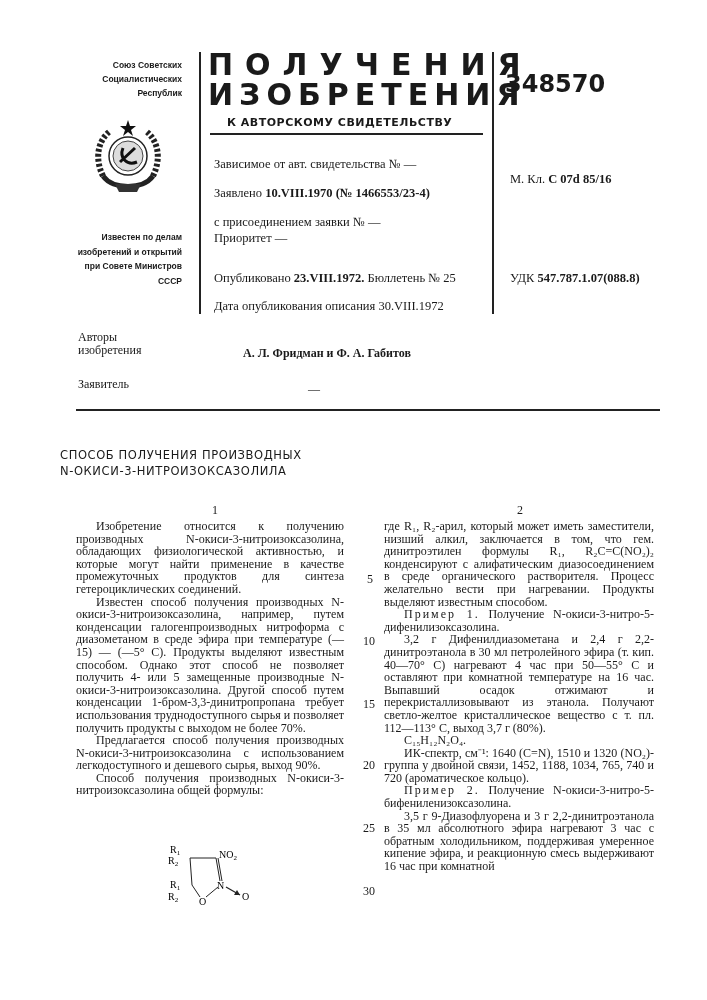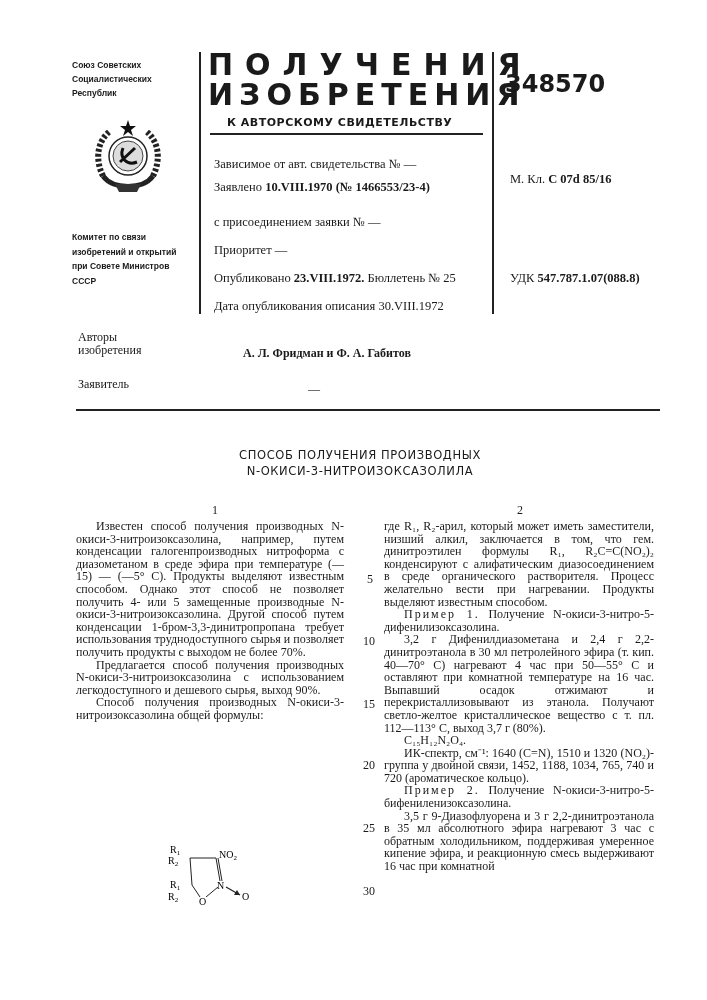--- a/index.html
+++ b/index.html
@@ -1,27 +1,27 @@
 <!DOCTYPE html>
 <html><head>
 <meta charset="utf-8">
 <style>
   html, body { margin:0; padding:0; background:#fff; }
   body { width:707px; height:1000px; position:relative; overflow:hidden; color:#1a1a1a; font-family:"DejaVu Serif", serif; }
   .abs { position:absolute; }
-  .left-org { left:72px; width:110px; text-align:left; font-family:"Liberation Sans", sans-serif; font-weight:bold; font-size:8.5px; line-height:14px; }
+  .left-org { left:72px; width:110px; text-align:right; font-family:"Liberation Sans", sans-serif; font-weight:bold; font-size:8.5px; line-height:14px; }
   .vline { position:absolute; background:#222; width:2px; }
   .title-big { font-family:"DejaVu Sans", sans-serif; font-weight:900; font-size:30px; letter-spacing:12px; line-height:30px; left:208px; }
   .title-sub { font-family:"DejaVu Sans", sans-serif; font-weight:bold; font-size:11px; letter-spacing:0.5px; }
   .num { font-family:"DejaVu Sans", sans-serif; font-weight:bold; font-size:24px;margin-top:20px; }
   .meta { font-family:"Liberation Serif", serif; font-size:12.5px; left:214px; }
   .meta b { font-weight:bold; }
   .meta-r { font-family:"Liberation Serif", serif; font-size:12.5px; left:510px; }
   .small { font-family:"Liberation Serif", serif; font-size:12px; }
-  .caps { font-family:"DejaVu Sans", sans-serif; font-size:11.5px; letter-spacing:0.6px; text-align:center; left:60px; width:600px; line-height:16px; }
+  .caps { font-family:"DejaVu Sans", sans-serif; font-size:11.5px; letter-spacing:0.6px; left:60px; width:600px; line-height:16px; }
   .col { font-family:"Liberation Serif", serif; font-size:12px; line-height:12.6px; text-align:justify; }
   .col p { margin:0; text-indent:20px; }
   .colnum { font-family:"Liberation Serif", serif; font-size:12px; text-align:center; }
   .lnum { font-family:"Liberation Serif", serif; font-size:12px; }
   .spaced { letter-spacing:2px; }
 </style>
 </head>
 <body>
 
 <div class="abs left-org" style="top:58px;">
@@ -36,42 +36,42 @@
     <path d="M10,58 C2,42 4,24 16,14 M60,58 C68,42 66,24 54,14" stroke="#222" stroke-width="6" fill="none" stroke-dasharray="3,2"></path>
     <circle cx="35" cy="38" r="19" fill="#fff" stroke="#222" stroke-width="1.5"></circle>
     <circle cx="35" cy="38" r="15" fill="#ddd" stroke="#444" stroke-width="1"></circle>
     <path d="M27,44 L42,30 M30,30 C26,40 34,48 44,44" stroke="#111" stroke-width="3" fill="none"></path>
     <path d="M10,58 C20,72 50,72 60,58" stroke="#222" stroke-width="5" fill="none"></path>
     <path d="M22,66 L48,66 L44,74 L26,74 Z" fill="#333"></path>
   </svg>
 </div>
 
 <div class="abs left-org" style="top:230px; line-height:14.5px;">
-  <div>Комитет по связи</div>
+  <div>Известен по делам</div>
   <div>изобретений и открытий</div>
   <div>при Совете Министров</div>
   <div>СССР</div>
 </div>
 
 <div class="vline" style="left:199px; top:52px; height:262px;"></div>
 <div class="vline" style="left:492px; top:52px; height:262px; width:1.5px;"></div>
 
 <div class="abs title-big" style="top:50px;">ПОЛУЧЕНИЯ</div>
 <div class="abs title-big" style="top:80px; letter-spacing:6px;">ИЗОБРЕТЕНИЯ</div>
 <div class="abs title-sub" style="left:227px; top:116px;">К АВТОРСКОМУ СВИДЕТЕЛЬСТВУ</div>
 <div class="abs" style="left:210px; top:133px; width:273px; height:1.5px; background:#222;"></div>
 <div class="abs num" style="left:505px; top:50px;">348570</div>
 
 <div class="abs meta" style="top:157px;">Зависимое от авт. свидетельства № —</div>
-<div class="abs meta" style="top:180px;text-align:right;">
+<div class="abs meta" style="top:186px;text-align:right;">
   <span>Заявлено</span>
   <b>10.VIII.1970 (№ 1466553/23-4)</b>
 </div>
 <div class="abs meta" style="top:215px;">с присоединением заявки № —</div>
-<div class="abs meta" style="top:243px;">Приоритет —</div>
+<div class="abs meta" style="top:231px;">Приоритет —</div>
 <div class="abs meta" style="top:271px;">
   <span>Опубликовано</span>
   <b>23.VIII.1972.</b>
   <span>Бюллетень № 25</span>
 </div>
 <div class="abs meta" style="top:299px;text-align:right;">Дата опубликования описания 30.VIII.1972</div>
 
 <div class="abs meta-r" style="top:172px;">
   <span>М. Кл.</span>
   <b>С 07d 85/16</b>
@@ -90,20 +90,21 @@
 <div class="abs small" style="left:308px; top:382px;">—</div>
 <div class="abs" style="left:76px; top:409px; width:584px; height:1.5px; background:#222;"></div>
 
 <div class="abs caps" style="top:447px;">
   <div>СПОСОБ ПОЛУЧЕНИЯ ПРОИЗВОДНЫХ</div>
   <div>N-ОКИСИ-3-НИТРОИЗОКСАЗОЛИЛА</div>
 </div>
 
 <div class="abs colnum" style="left:200px; top:503px; width:30px;">1</div>
 <div class="abs col" style="left:76px; top:520px; width:268px;">
+  <p>Изобретение относится к получению производных N-окиси-3-нитроизоксазолина, обладающих физиологической активностью, и которые могут найти применение в качестве промежуточных продуктов для синтеза гетероциклических соединений.</p>
   <p>Известен способ получения производных N-окиси-3-нитроизоксазолина, например, путем конденсации галогенпроизводных нитроформа с диазометаном в среде эфира при температуре (—15) — (—5° С). Продукты выделяют известным способом. Однако этот способ не позволяет получить 4- или 5 замещенные производные N-окиси-3-нитроизоксазолина. Другой способ путем конденсации 1-бром-3,3-динитропропана требует использования труднодоступного сырья и позволяет получить продукты с выходом не более 70%.</p>
   <p>Предлагается способ получения производных N-окиси-3-нитроизоксазолина с использованием легкодоступного и дешевого сырья, выход 90%.</p>
   <p>Способ получения производных N-окиси-3-нитроизоксазолина общей формулы:</p>
 </div>
 
 <div class="abs" style="left:168px; top:843px; width:120px; height:62px;">
   <svg width="120" height="62" viewBox="0 0 120 62" font-family="Liberation Serif, serif" font-size="10">
     <text x="2" y="10">R<tspan font-size="7" dy="2">1</tspan></text>
     <text x="0" y="21">R<tspan font-size="7" dy="2">2</tspan></text>
     <text x="2" y="45">R<tspan font-size="7" dy="2">1</tspan></text>

